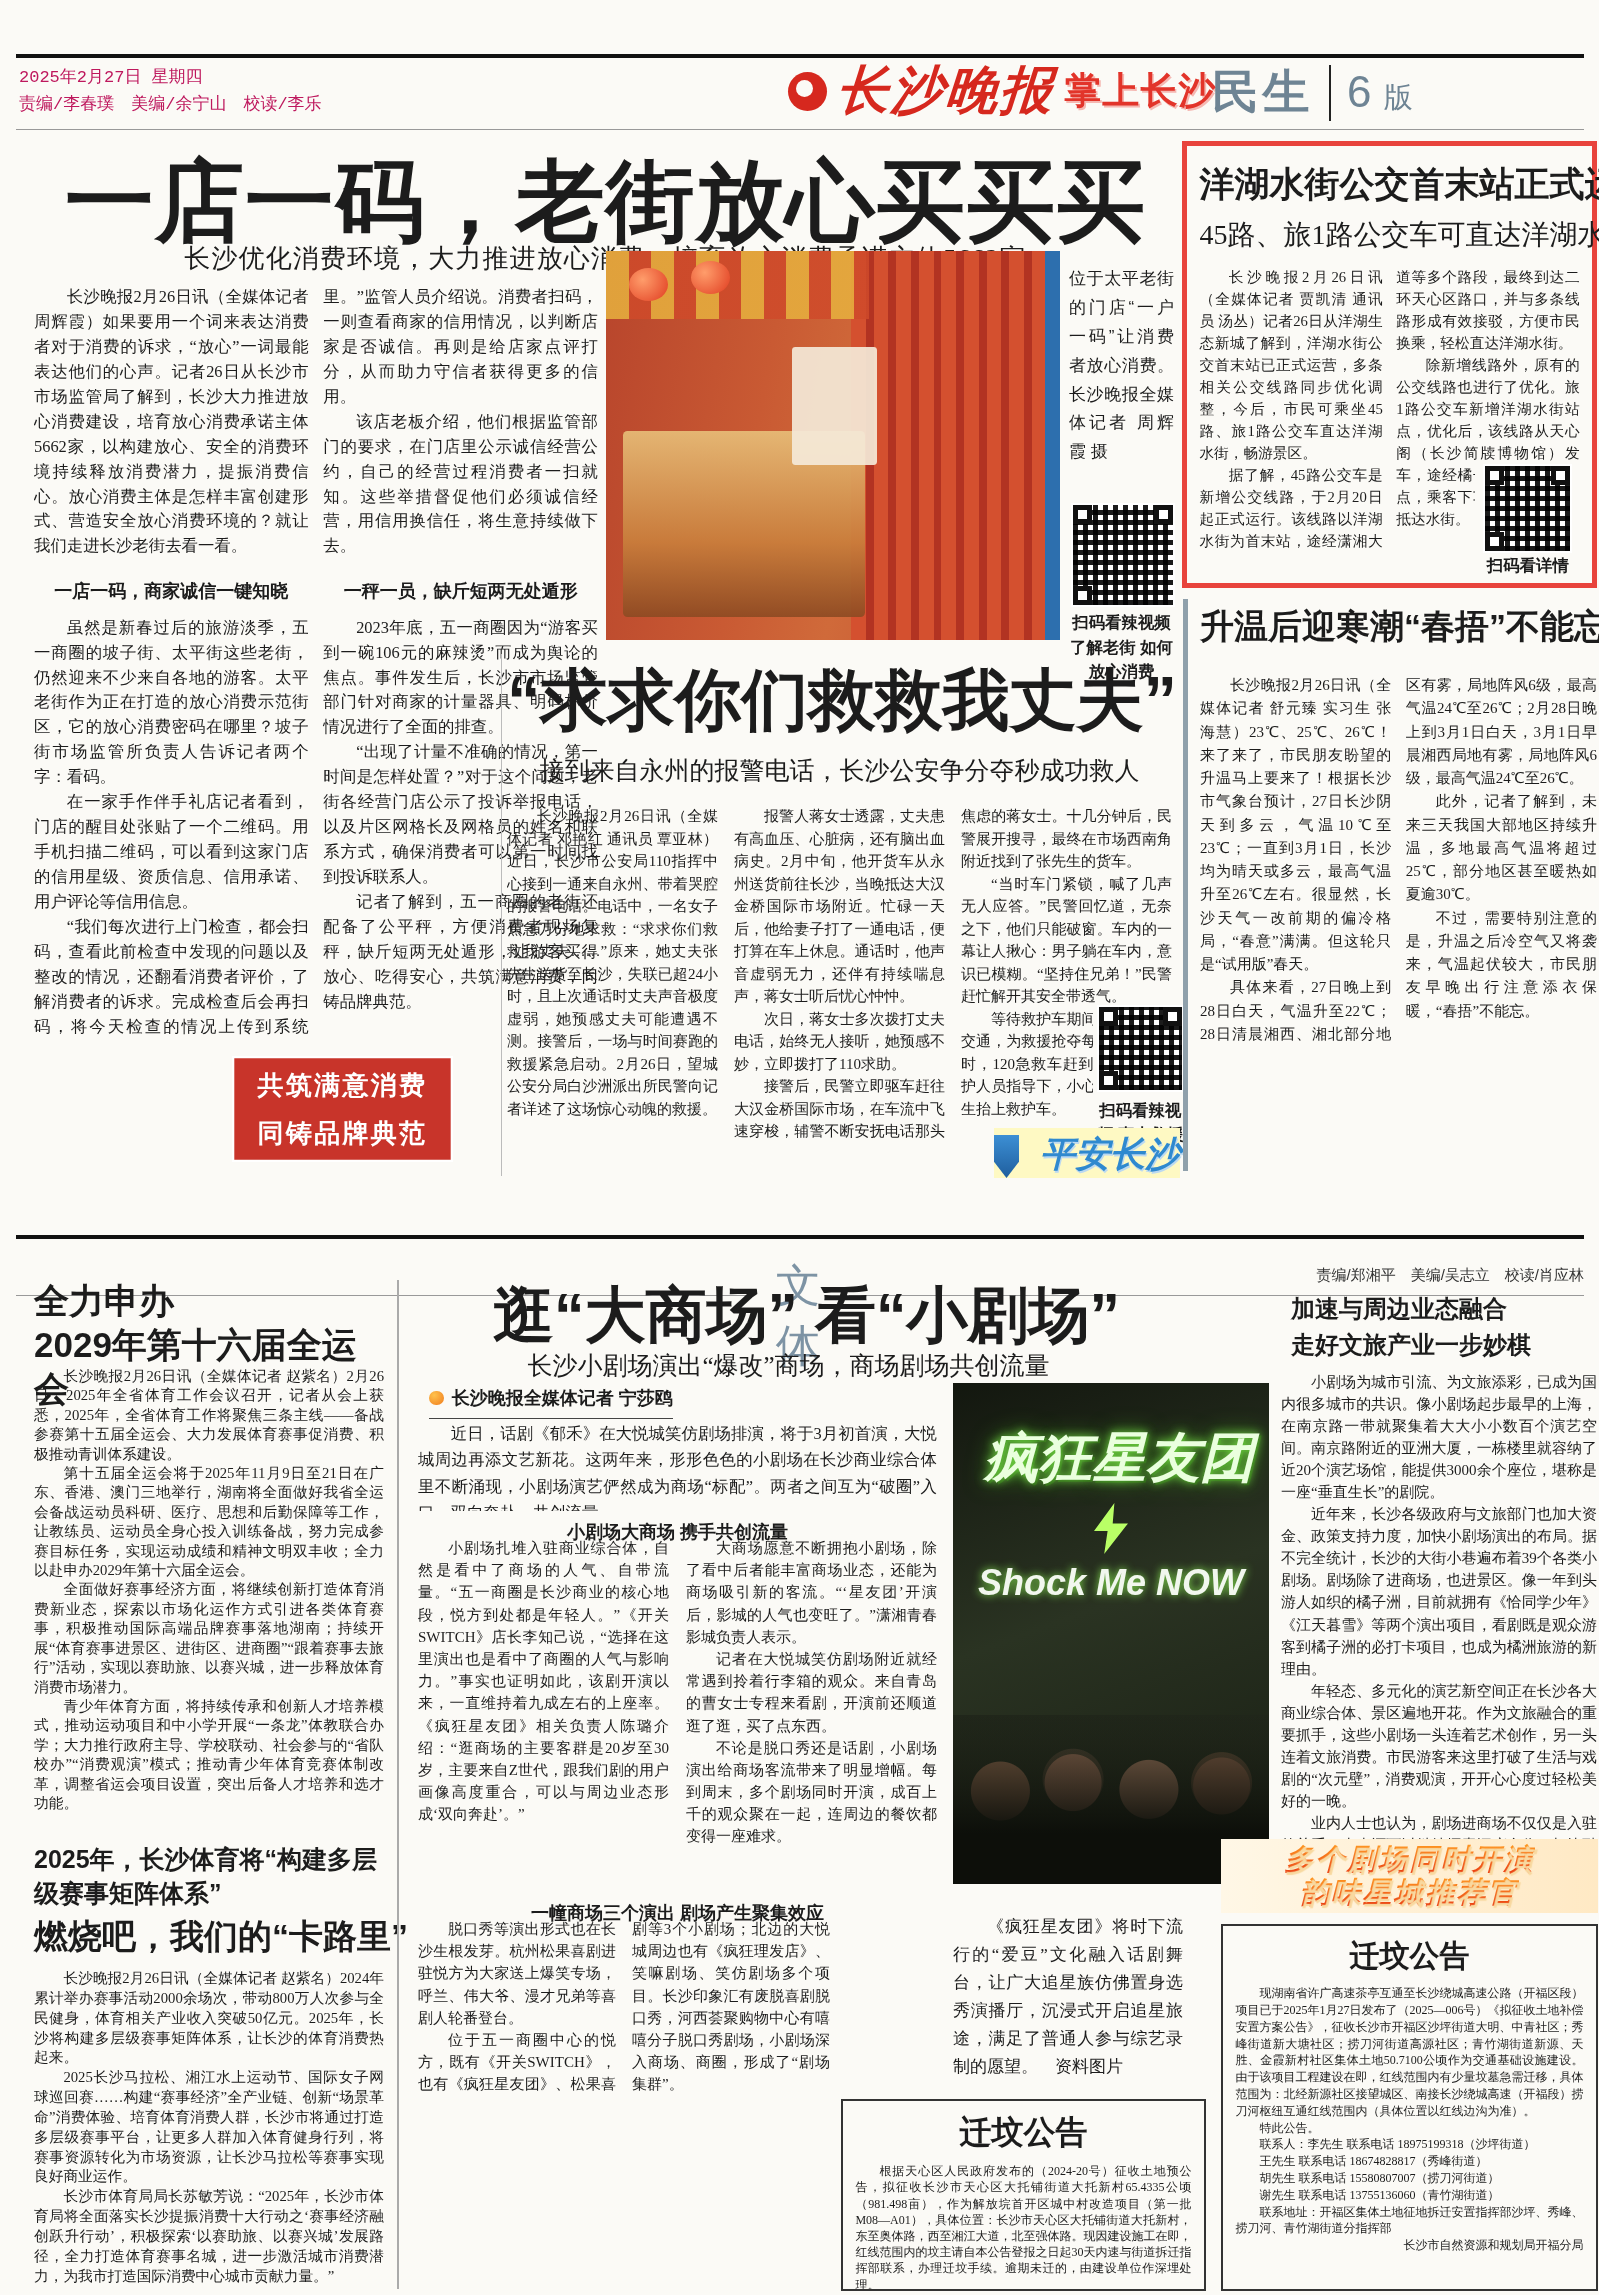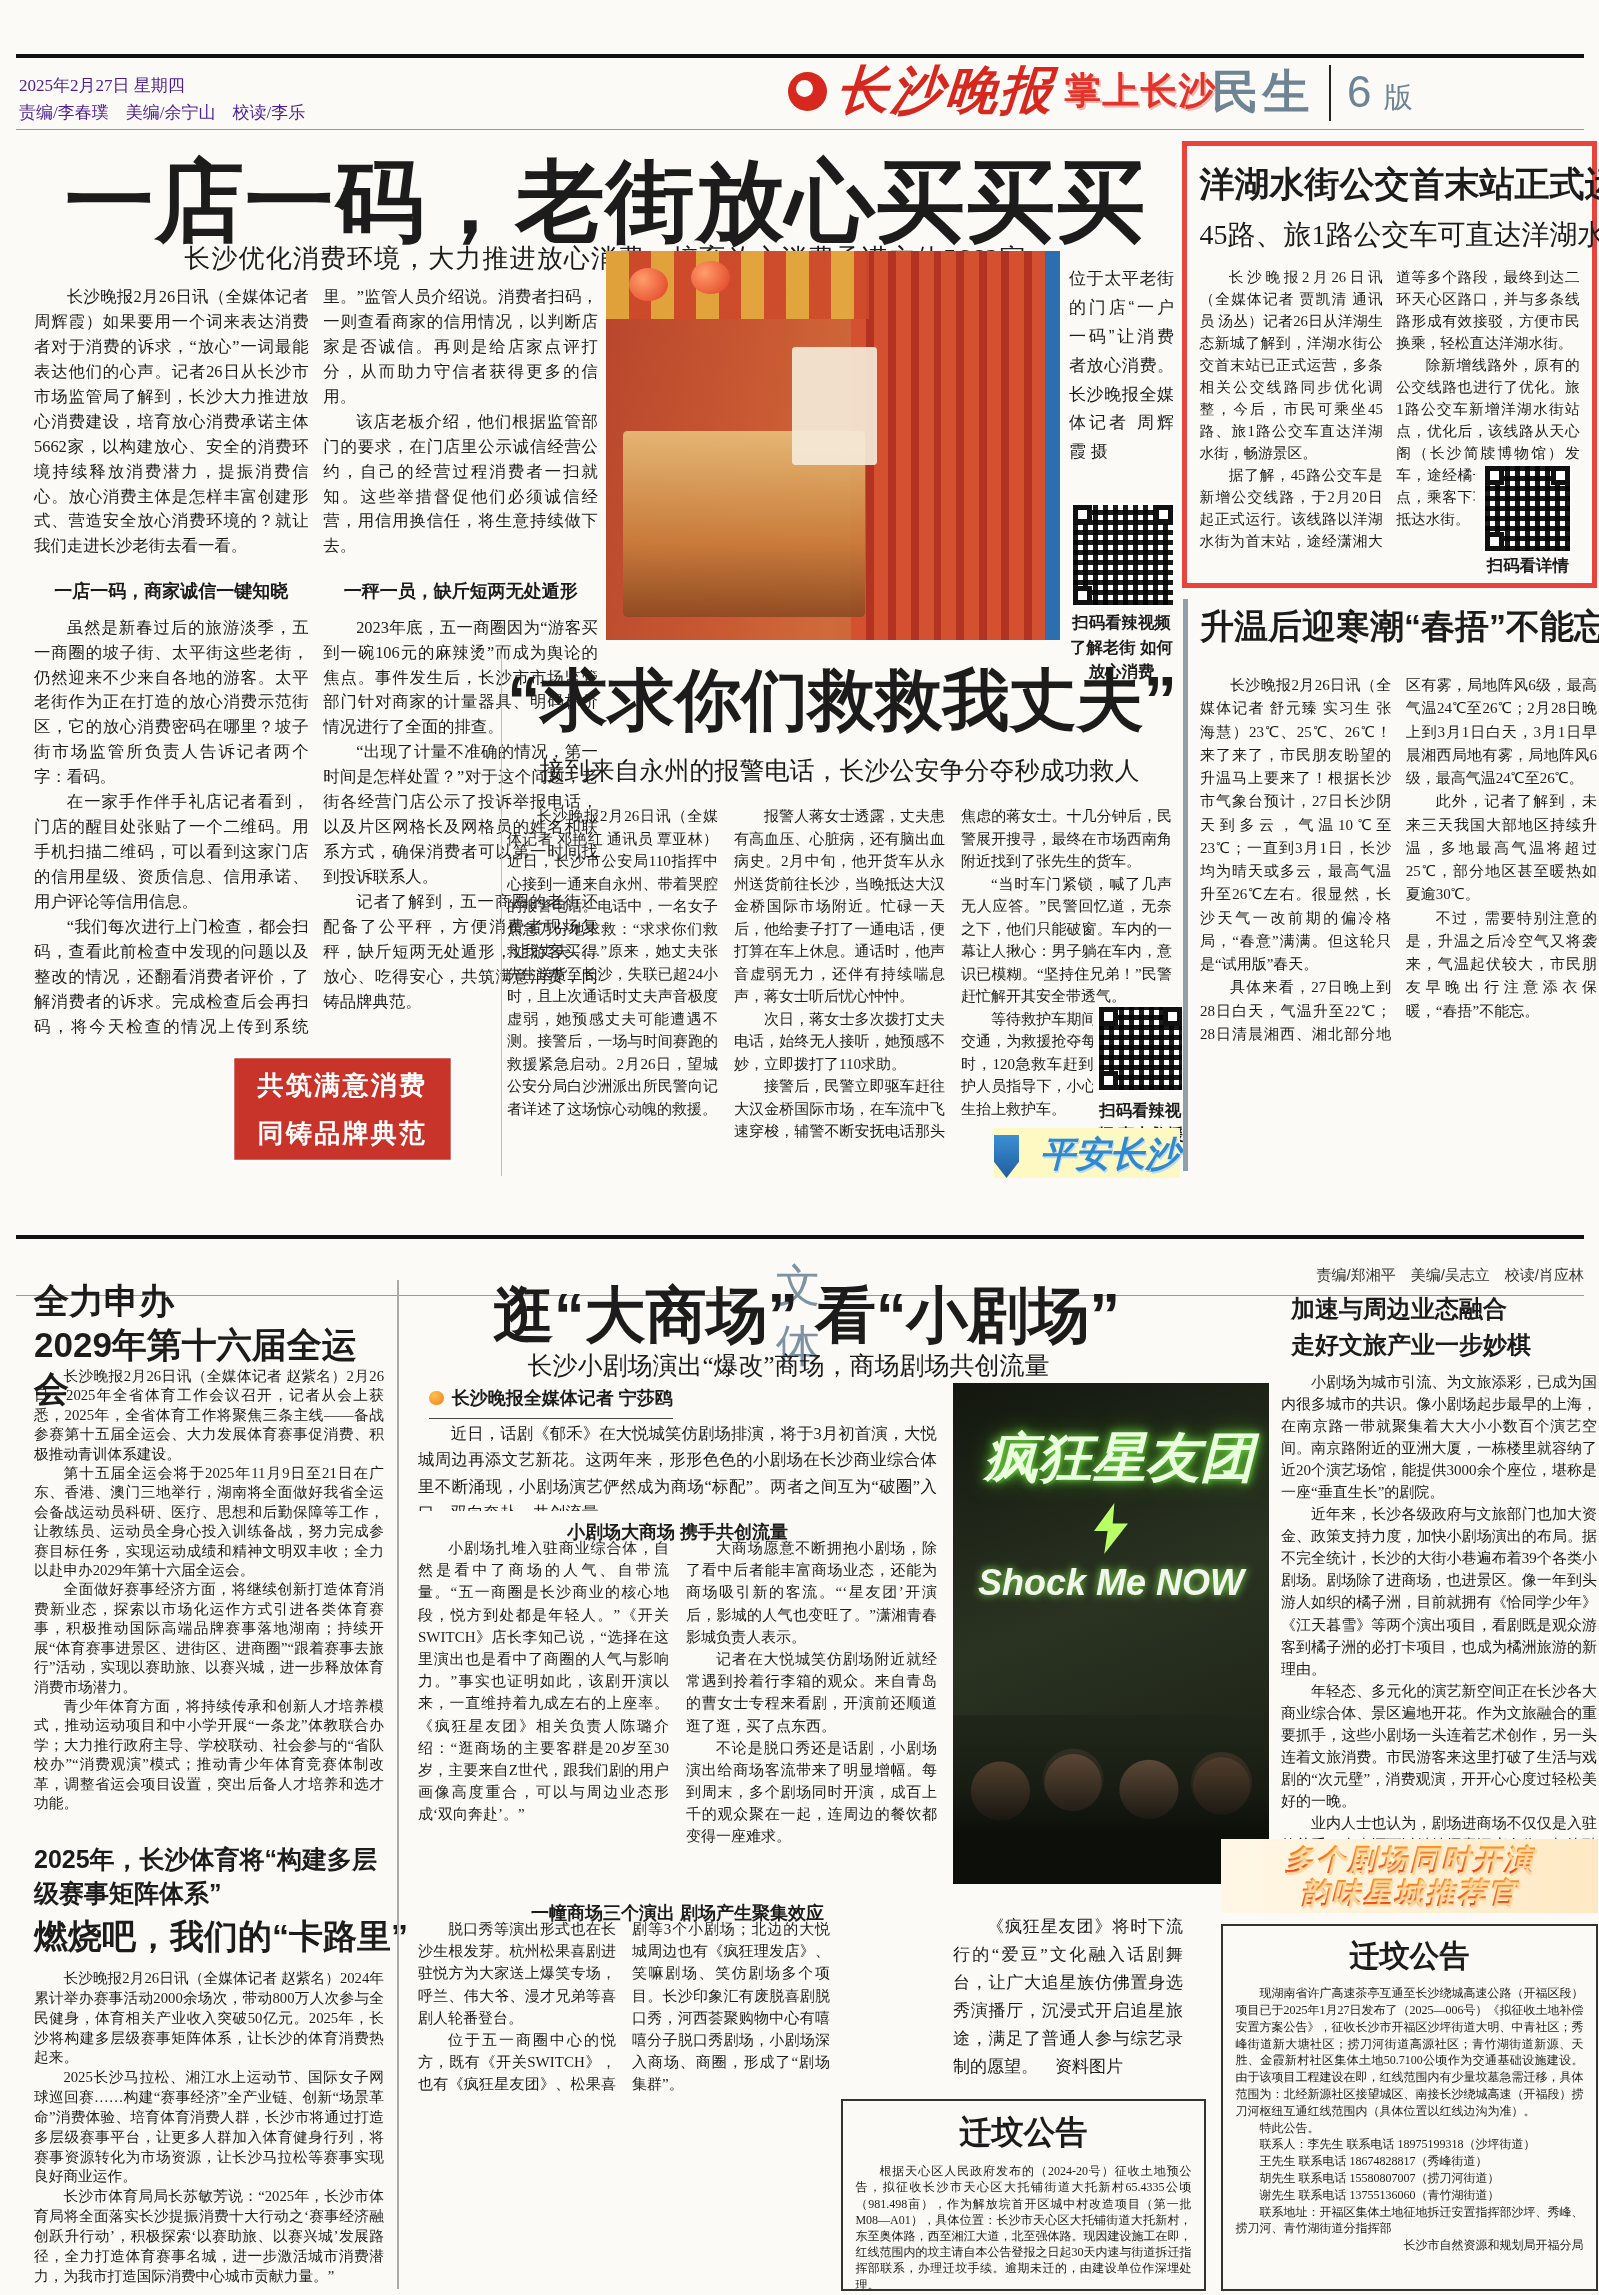--- a/index.html
+++ b/index.html
@@ -3,21 +3,21 @@
 <meta charset="utf-8">
 <style>
   html,body{margin:0;padding:0;background:#888;}
   .page{position:relative;width:1599px;height:2295px;background:#fbfaf6;overflow:hidden;
         font-family:"Liberation Serif",serif;color:#1c1c1c;}
   .abs{position:absolute;}
   .rule{background:#111;}
   .hairline{background:#999;height:1.1px;}
   
   #top-rule{left:16px;top:54px;width:1568px;height:4px;}
-  #dateblock{left:19px;top:72px;font-family:Liberation Serif, serif;font-size:17px;line-height:1.6;color:#4c1d95;}
+  #dateblock{left:19px;top:64px;font-family:Liberation Mono, monospace;font-size:17px;line-height:1.6;color:#be185d;}
   #masthead{left:788px;top:56px;display:flex;align-items:center;gap:10px;}
   #masthead .logo-dot{width:39px;height:39px;border-radius:50%;background:#d6281e;position:relative;}
   #masthead .logo-dot::after{content:"";position:absolute;left:8px;top:8px;width:17px;height:17px;border-radius:50%;background:#fbfaf6;}
   #masthead .mast-main{font-size:52px;font-weight:900;color:#d6281e;font-style:italic;letter-spacing:2.3px;transform:skewX(-4deg);}
   #masthead .mast-sub{font-family:"Liberation Sans",sans-serif;font-size:37px;font-weight:900;color:#e2342a;
       text-shadow:1.7px 1.7px 0 #f5b8b2;letter-spacing:1.1px;}
   #section-tag{left:1212px;top:61px;display:flex;align-items:center;gap:16px;font-family:"Liberation Sans",sans-serif;color:#6e8494;}
   #section-tag .sec{font-size:47px;font-weight:700;letter-spacing:3.4px;}
   #section-tag .bar{width:2.3px;height:56px;background:#222;}
   #section-tag .pageno{font-size:44px;}

